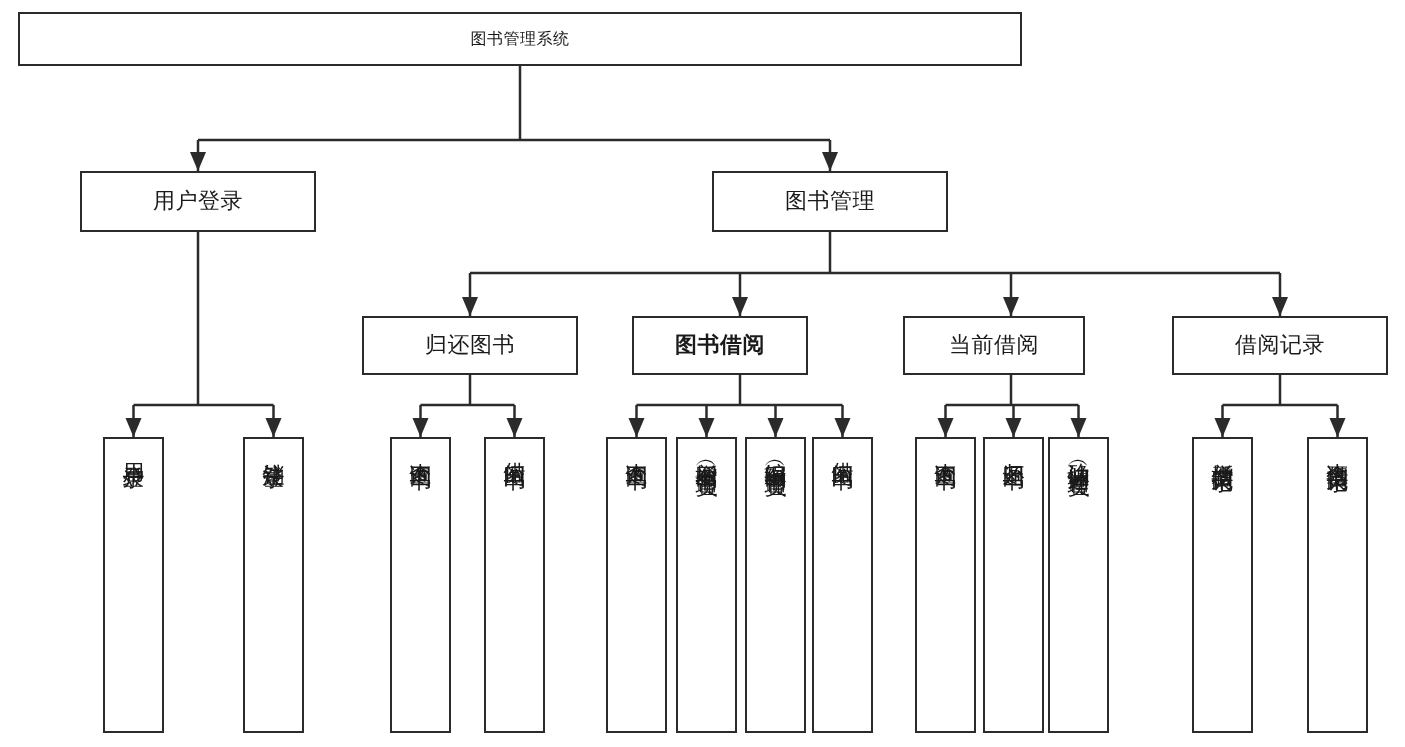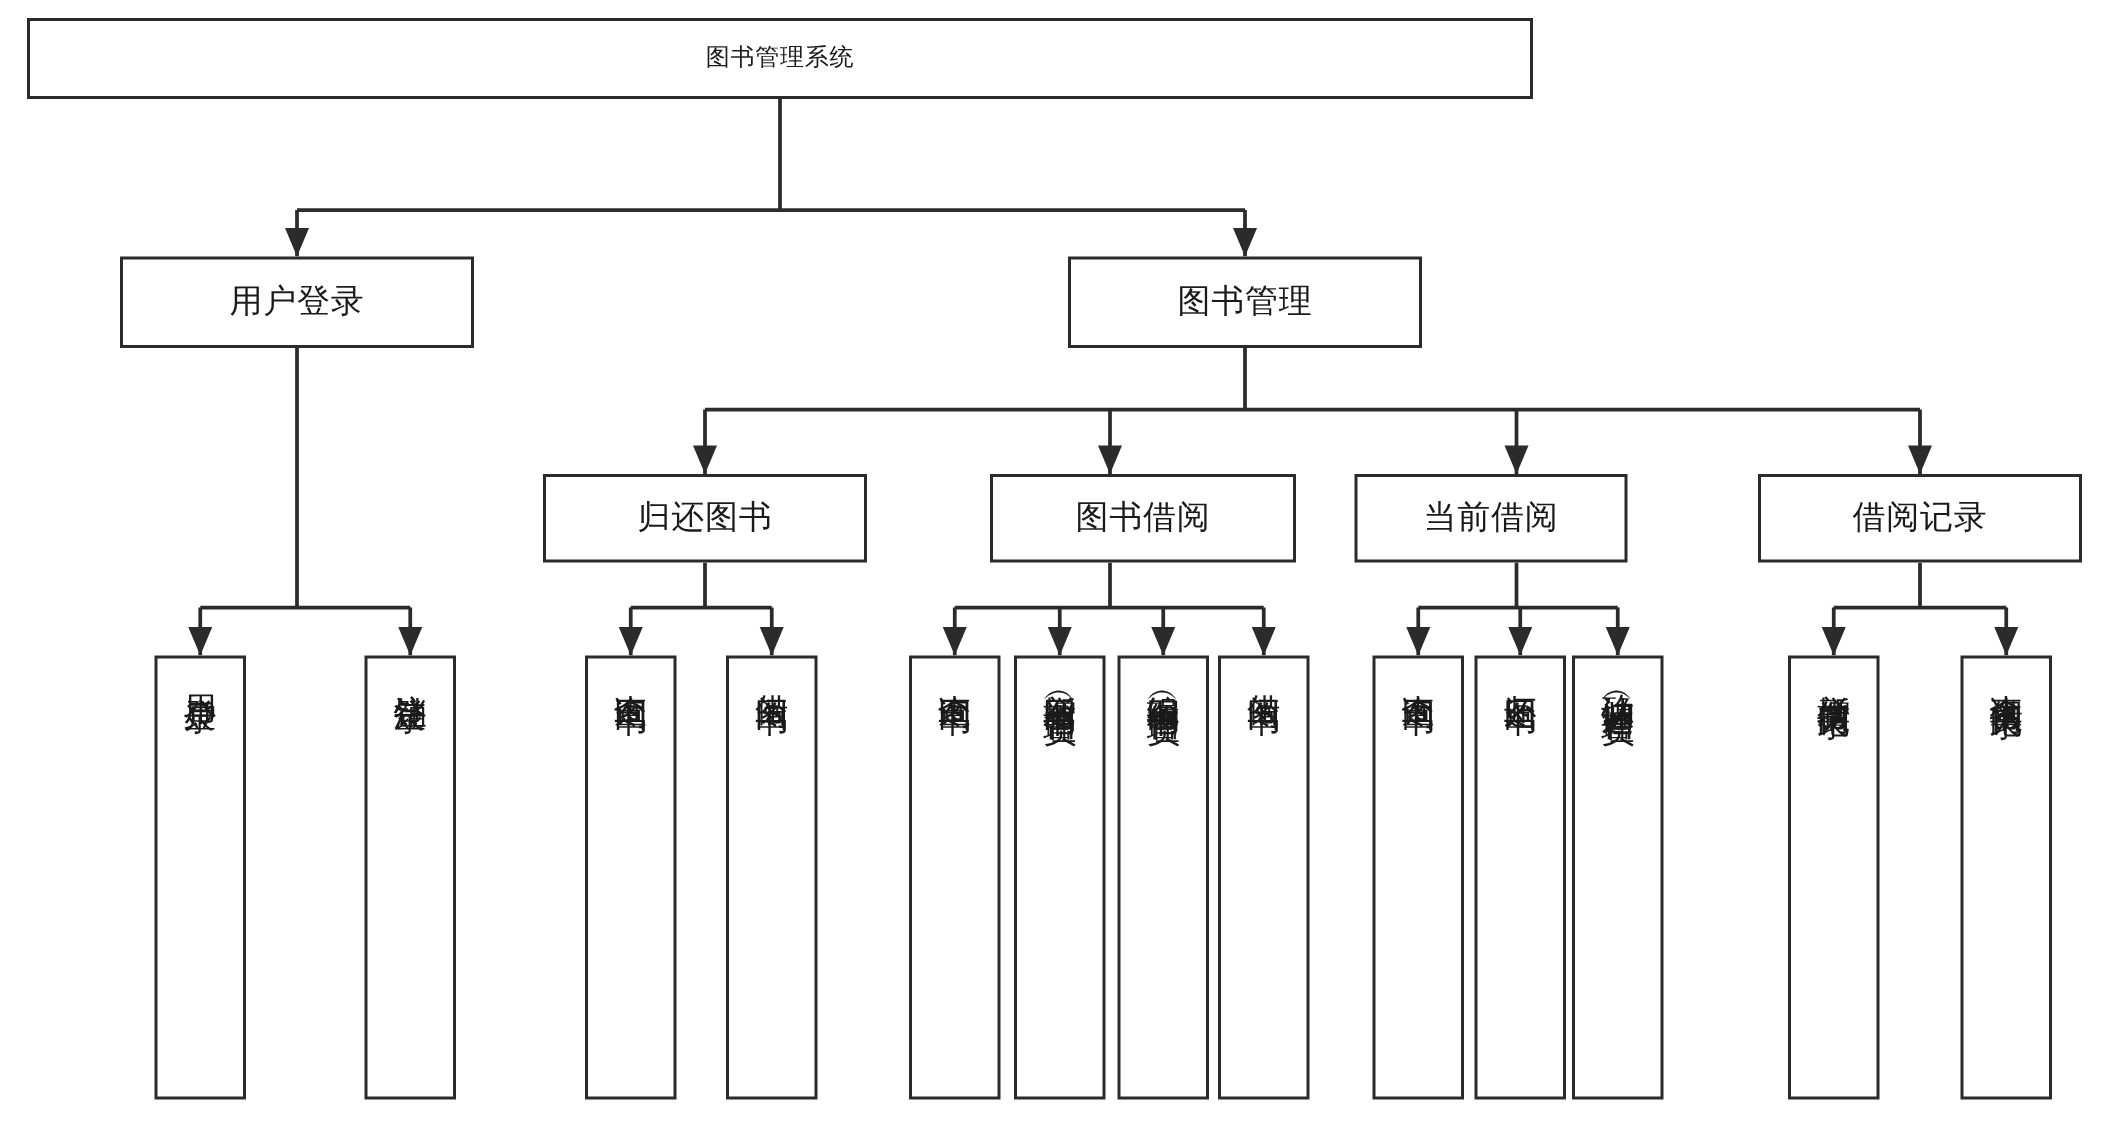--- a/index.html
+++ b/index.html
@@ -130,21 +130,21 @@
       </div>
       <div class="node horiz" style="left: 80px; top: 171px; width: 236px; height: 61px;">
         <span class="label">用户登录</span>
       </div>
       <div class="node horiz" style="left: 712px; top: 171px; width: 236px; height: 61px; align-items: center;">
         <span class="label">图书管理</span>
       </div>
       <div class="node horiz" style="left: 362px; top: 316px; width: 216px; height: 59px;">
         <span class="label">归还图书</span>
       </div>
-      <div class="node horiz" style="left: 660px; top: 316px; width: 204px; height: 59px;">
+      <div class="node horiz" style="left: 632px; top: 316px; width: 176px; height: 59px; font-weight: bold;">
         <span class="label">图书借阅</span>
       </div>
       <div class="node horiz" style="left: 903px; top: 316px; width: 182px; height: 59px;">
         <span class="label">当前借阅</span>
       </div>
       <div class="node horiz" style="left: 1172px; top: 316px; width: 216px; height: 59px;">
         <span class="label">借阅记录</span>
       </div>
       <div class="node vert" style="left: 103px; top: 437px; width: 61px; height: 296px;">
         <span class="label">用户登录</span>

